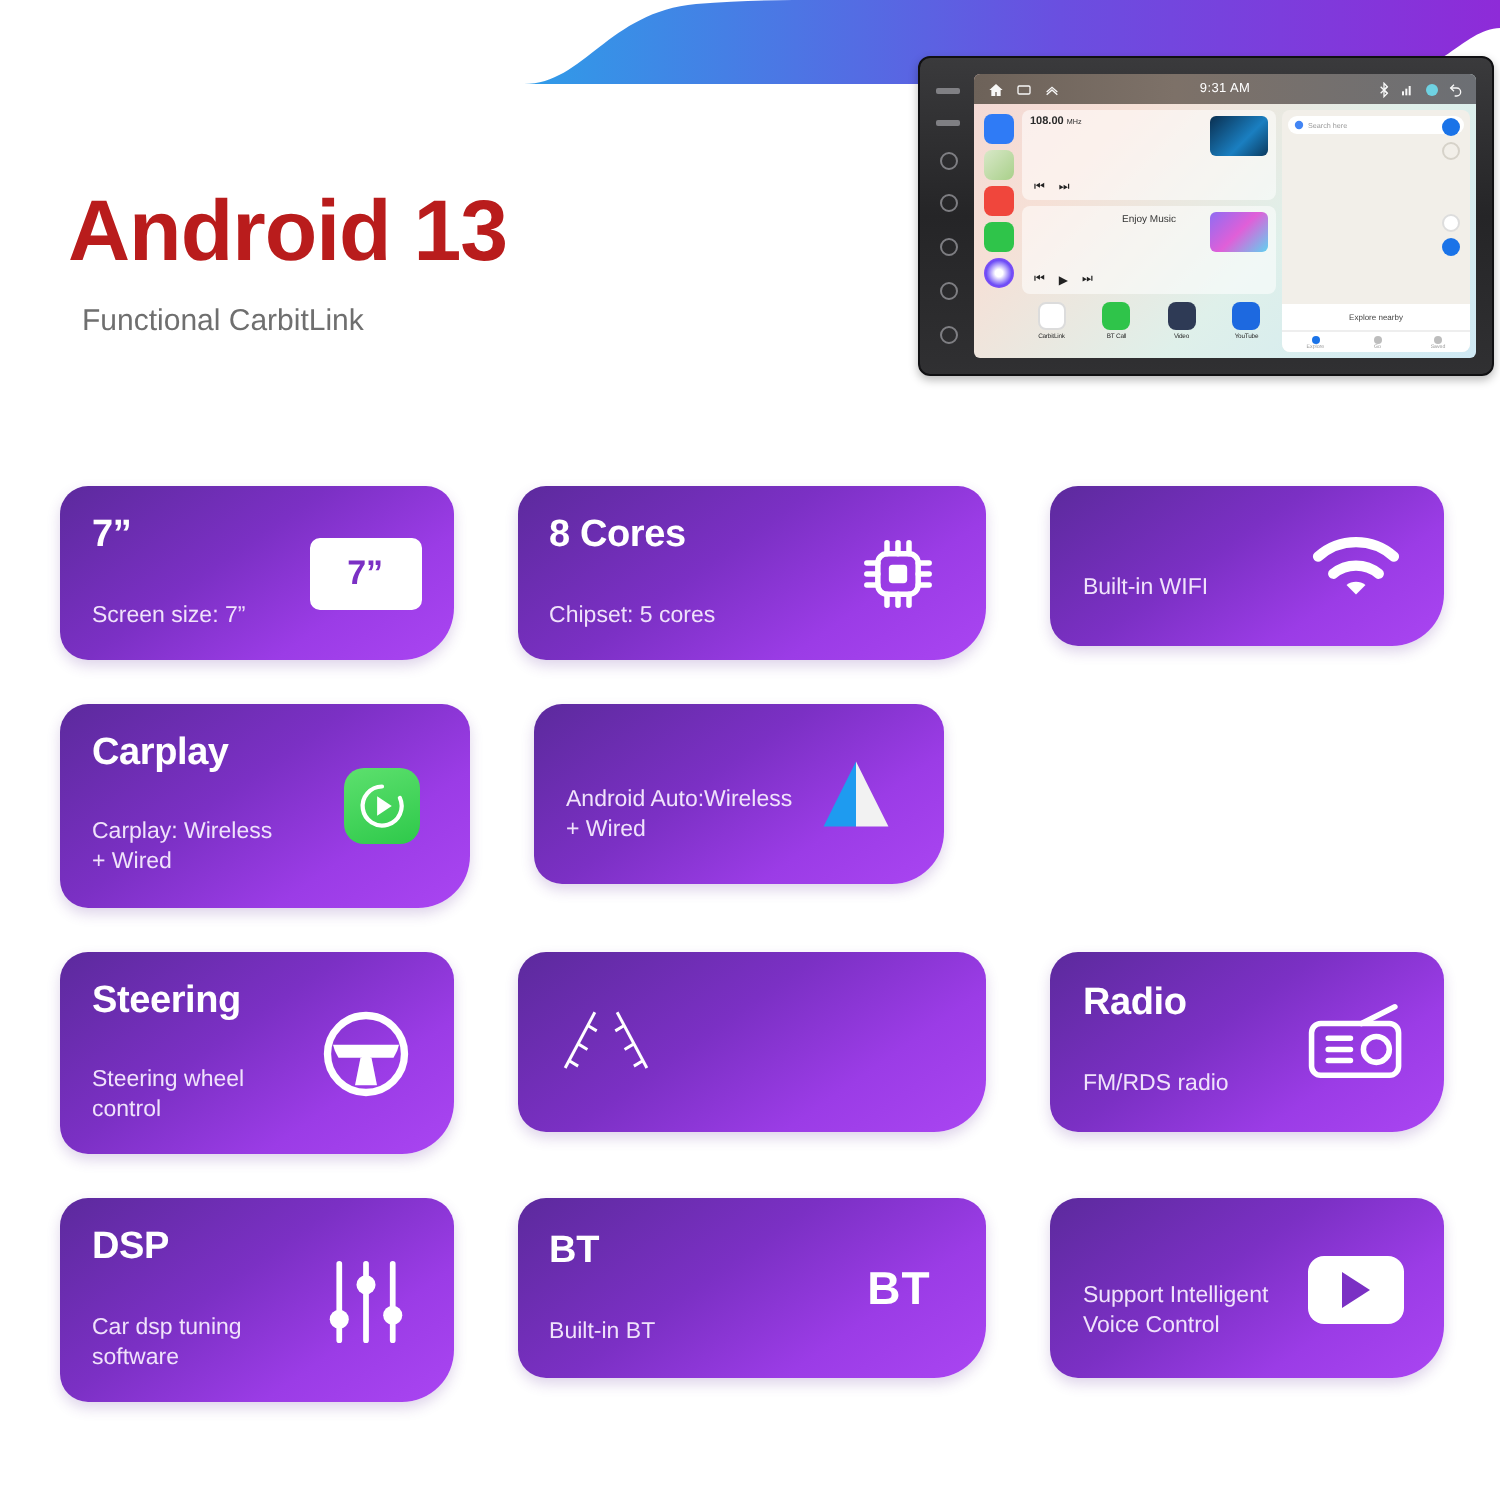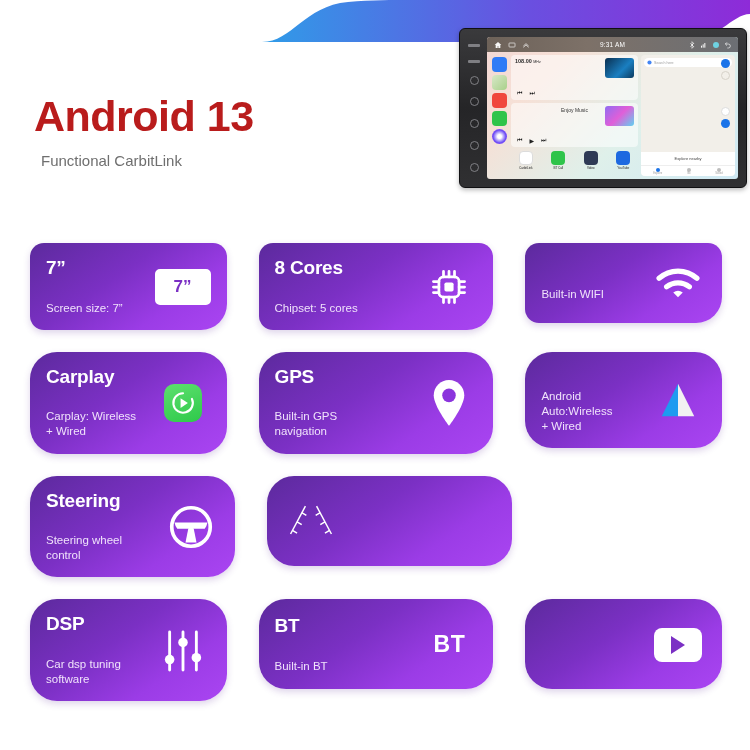--- a/index.html
+++ b/index.html
@@ -148,21 +148,21 @@
   }
   .fdesc {
     color:#f0e2fb; font-size:11.5px; line-height:1.32; margin-top:22px;
     font-weight:400;
   }
   .ficon {
     width:56px; flex:0 0 auto; display:flex; align-items:center; justify-content:center;
     z-index:2;
   }
   .r1 .fcard { min-height:80px; }
-  .r2 .fcard, .r3 .fcard, .r4 .fcard { min-height:90px;border-radius:27px; }
+  .r2 .fcard, .r3 .fcard, .r4 .fcard { min-height:90px; }
 
   
   .screenbox {
     width:58px; height:36px; border:2px solid #ffffff; border-radius:5px;
     background:#ffffff; display:flex; align-items:center; justify-content:center;
     color:#7b30c4; font-weight:700; font-size:17px;
   }
   .greenbox {
     width:38px; height:38px; border-radius:10px;
     background:linear-gradient(160deg,#5de06e,#2ec94a);
@@ -384,34 +384,20 @@
           <div class="ficon">
             <div class="greenbox">
               <svg width="26" height="26" viewBox="0 0 32 32" fill="none">
                 <path d="M16 4a12 12 0 1011 7" stroke="#fff" stroke-width="2.6" stroke-linecap="round"></path>
                 <path d="M13 10l9 6-9 6z" fill="#fff"></path>
               </svg>
             </div>
           </div>
         </div>
       </div>
-      <div class="cell c1">
-        <div class="fcard">
-          <div class="txt">
-            <div class="ftitle">GPS</div>
-            <div class="fdesc">Built-in GPS<br>navigation</div>
-          </div>
-          <div class="ficon">
-            <svg width="36" height="48" viewBox="0 0 32 44" fill="#fff">
-              <path d="M16 1C8.3 1 2 7.3 2 15c0 10 14 28 14 28s14-18 14-28c0-7.7-6.3-14-14-14z"></path>
-              <circle cx="16" cy="15" r="6.2" fill="#8b34dd"></circle>
-            </svg>
-          </div>
-        </div>
-      </div>
       <div class="cell c2">
         <div class="fcard">
           <div class="txt">
             <div class="fdesc">Android Auto:Wireless<br>+ Wired</div>
           </div>
           <div class="ficon">
             <svg width="42" height="42" viewBox="0 0 44 44">
               <path d="M22 5L5 39h17z" fill="#1e9bf0"></path>
               <path d="M22 5l17 34H22z" fill="#f2f2f2"></path>
             </svg>
@@ -442,20 +428,36 @@
           <div class="ficon">
             <svg width="52" height="34" viewBox="0 0 56 36" fill="none" stroke="#fff" stroke-width="1.6">
               <path d="M22 2L6 32"></path>
               <path d="M34 2l16 30"></path>
               <path d="M18 9l5 3M13 19l5 3M8 28l5 3"></path>
               <path d="M38 9l-5 3M43 19l-5 3M48 28l-5 3"></path>
             </svg>
           </div>
         </div>
       </div>
+      <div class="cell c2">
+        <div class="fcard">
+          <div class="txt">
+            <div class="ftitle">Radio</div>
+            <div class="fdesc">FM/RDS radio</div>
+          </div>
+          <div class="ficon">
+            <svg width="50" height="40" viewBox="0 0 54 42" fill="none" stroke="#fff" stroke-width="3" stroke-linecap="round">
+              <path d="M30 11L48 2"></path>
+              <rect x="3" y="11" width="47" height="28" rx="5"></rect>
+              <circle cx="38" cy="25" r="7"></circle>
+              <path d="M12 19h12M12 25h12M12 31h12"></path>
+            </svg>
+          </div>
+        </div>
+      </div>
     </div>
 
     <div class="row r4">
       <div class="cell c0">
         <div class="fcard">
           <div class="txt">
             <div class="ftitle">DSP</div>
             <div class="fdesc">Car dsp tuning<br>software</div>
           </div>
           <div class="ficon">
@@ -475,20 +477,21 @@
             <div class="fdesc">Built-in BT</div>
           </div>
           <div class="ficon">
             <span class="bt-glyph">BT</span>
           </div>
         </div>
       </div>
       <div class="cell c2">
         <div class="fcard">
           <div class="txt">
+            <div class="fdesc">Support Intelligent<br>Voice Control</div>
           </div>
           <div class="ficon">
             <div class="whitebox">
               <svg width="18" height="20" viewBox="0 0 18 20">
                   <path d="M2 1l14 9-14 9z" fill="#7b30c4"></path>
                 </svg>
             </div>
           </div>
         </div>
       </div>

